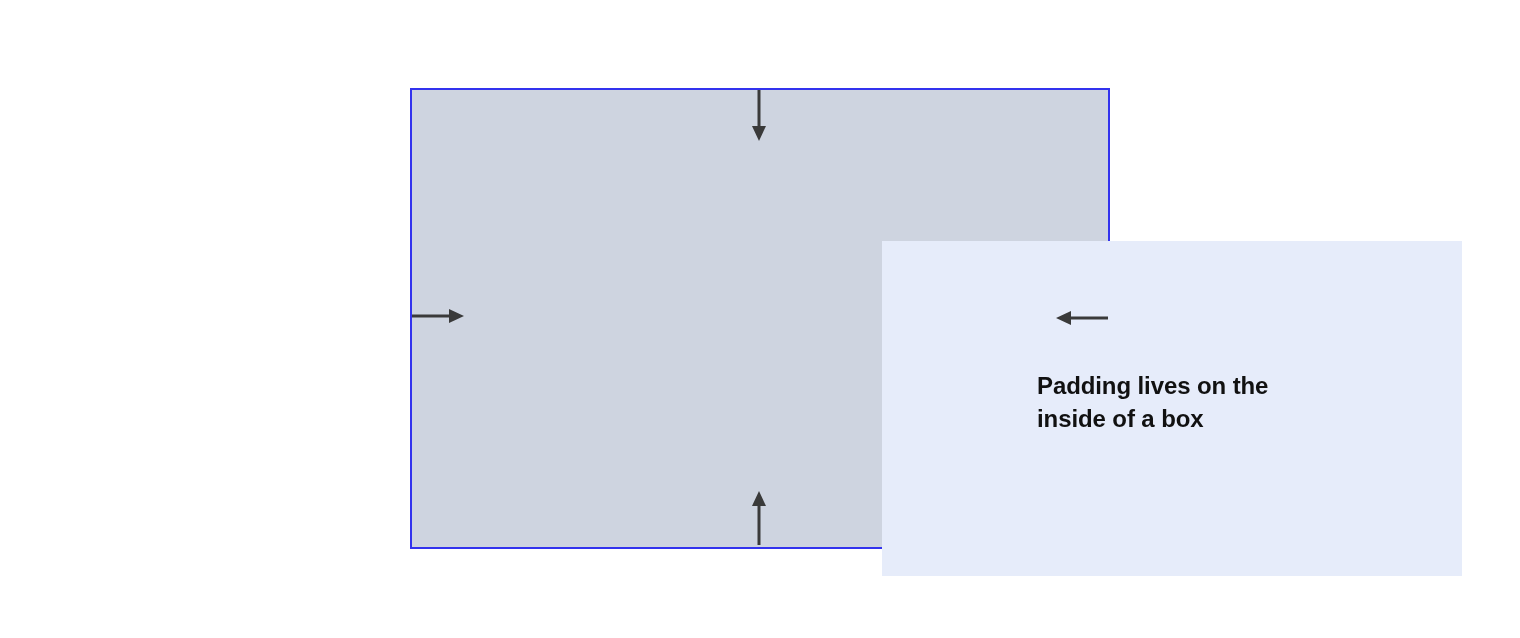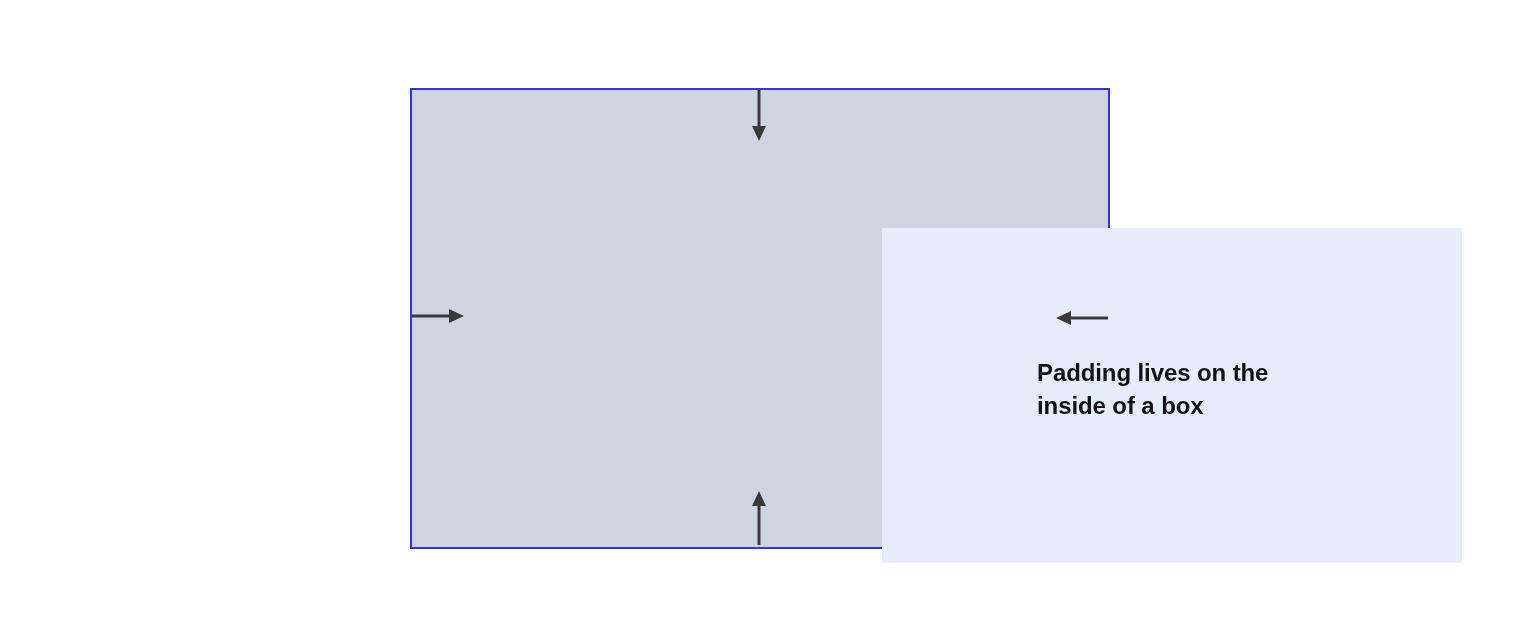--- a/index.html
+++ b/index.html
@@ -30,21 +30,21 @@
     height: 457px;
     background: #ced4e0;
     border: 2px solid #3333ee;
     box-sizing: content-box;
   }
 
   
   .content-box {
     position: absolute;
     left: 470px;
-    top: 138px;
+    top: 151px;
     width: 580px;
     height: 335px;
     background: #e6ecfa;
   }
 
   .content-label {
     position: absolute;
     left: 155px;
     top: 128px;
     width: 300px;

